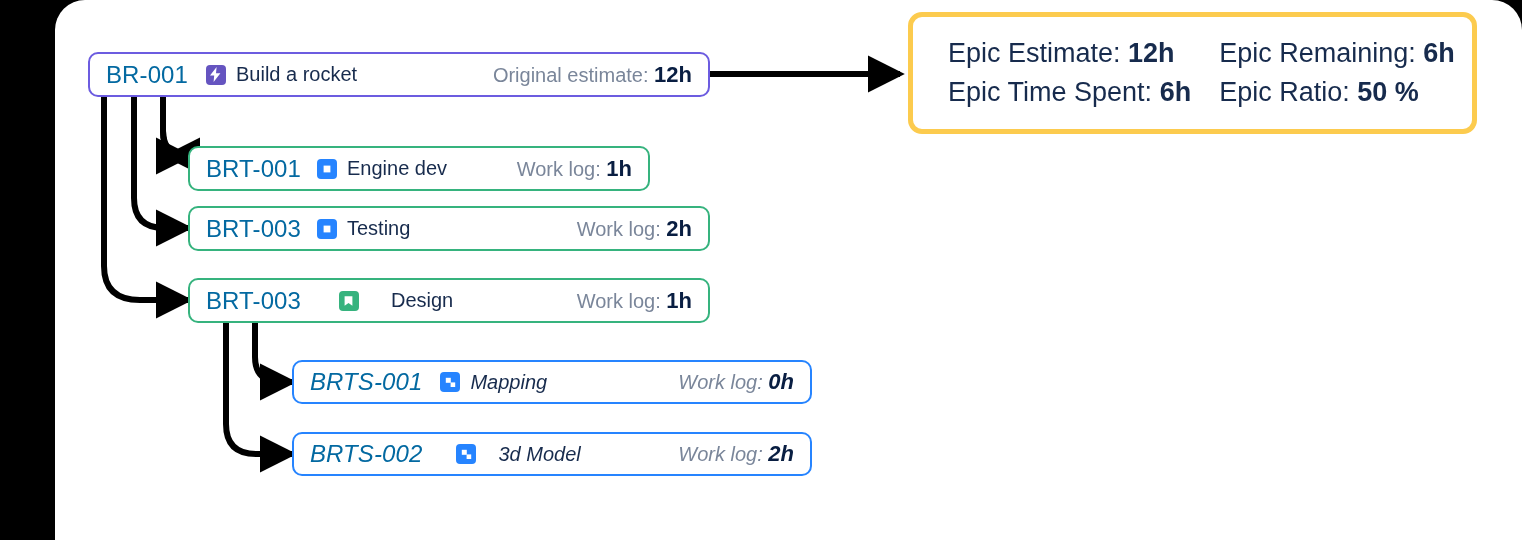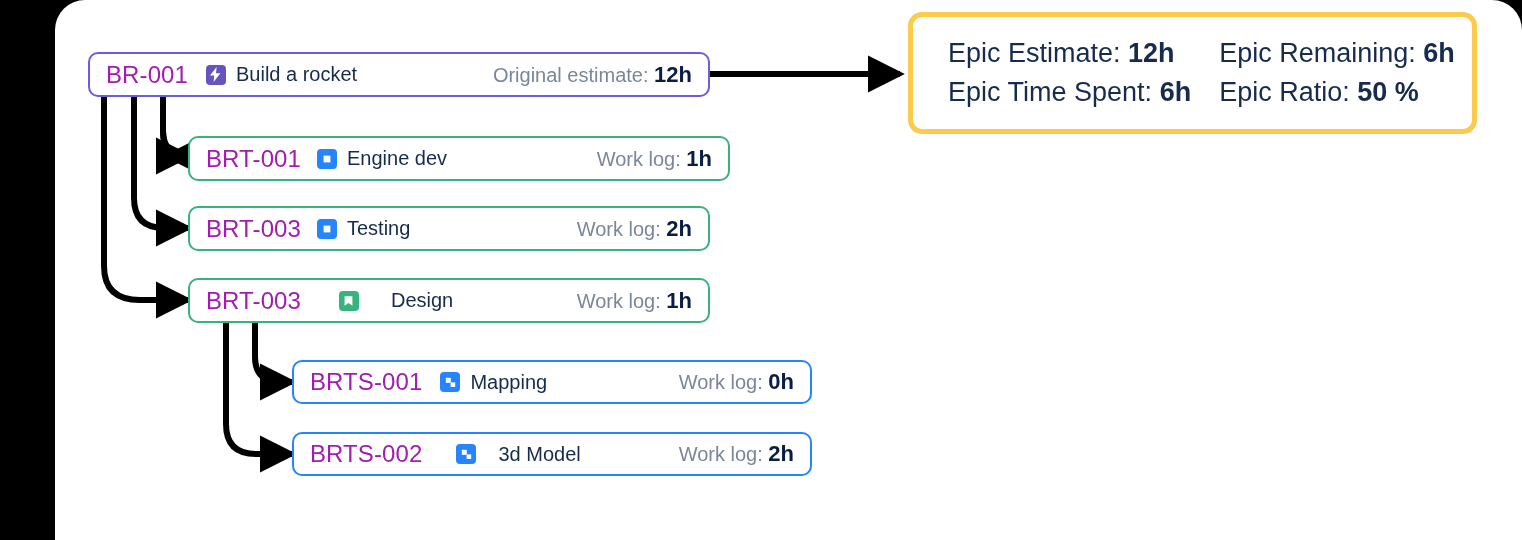--- a/index.html
+++ b/index.html
@@ -32,24 +32,24 @@
     display: flex;
     align-items: center;
     background: #ffffff;
     border-radius: 10px;
     border: 2px solid #cccccc;
     padding: 0 16px;
     white-space: nowrap;
   }
   .node.epic   { border-color: #6C5CE0; }
   .node.task   { border-color: #36B37E; }
-  .node.subtask{ border-color: #2684FF; }
+  .node.subtask{ border-color: #2684FF; font-style: italic; }
 
   .node-key {
-    color: #a21caf;
+    color: #0369a1;
     font-size: 24px;
     letter-spacing: .1px;
   }
   .type-icon {
     width: 20px; height: 20px;
     border-radius: 4px;
     flex: 0 0 auto;
     display: inline-flex;
     align-items: center;
     justify-content: center;
@@ -142,21 +142,21 @@
           <path d="M7.6 0 L1 8.4 H5.2 L4.6 15 L11.4 6.3 H7 Z" fill="#ffffff"></path>
         </svg>
     </span>
     <span class="node-title" style="margin-left:10px;">Build a rocket</span>
     <span class="metric">
       <span>Original estimate:</span>
       <b>12h</b>
     </span>
   </div>
 
-  <div class="node task" style="left:188px; top:136px; width:542px; height:45px;">
+  <div class="node task" style="left:188px; top:146px; width:462px; height:45px;">
     <span class="node-key">BRT-001</span>
     <span class="type-icon task" style="margin-left:16px;">
       <svg width="12" height="12" viewBox="0 0 12 12">
           <rect x="2.6" y="2.6" width="6.8" height="6.8" fill="#ffffff"></rect>
         </svg>
     </span>
     <span class="node-title" style="margin-left:10px;">Engine dev</span>
     <span class="metric">
       <span>Work log:</span>
       <b>1h</b>

